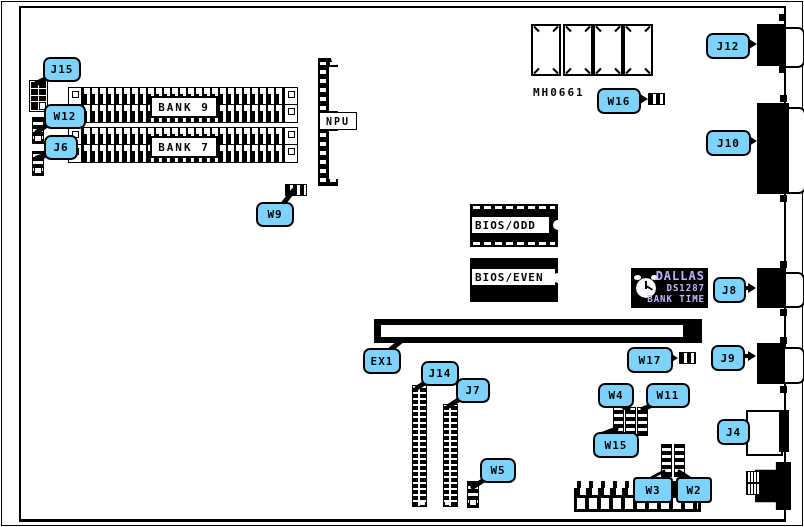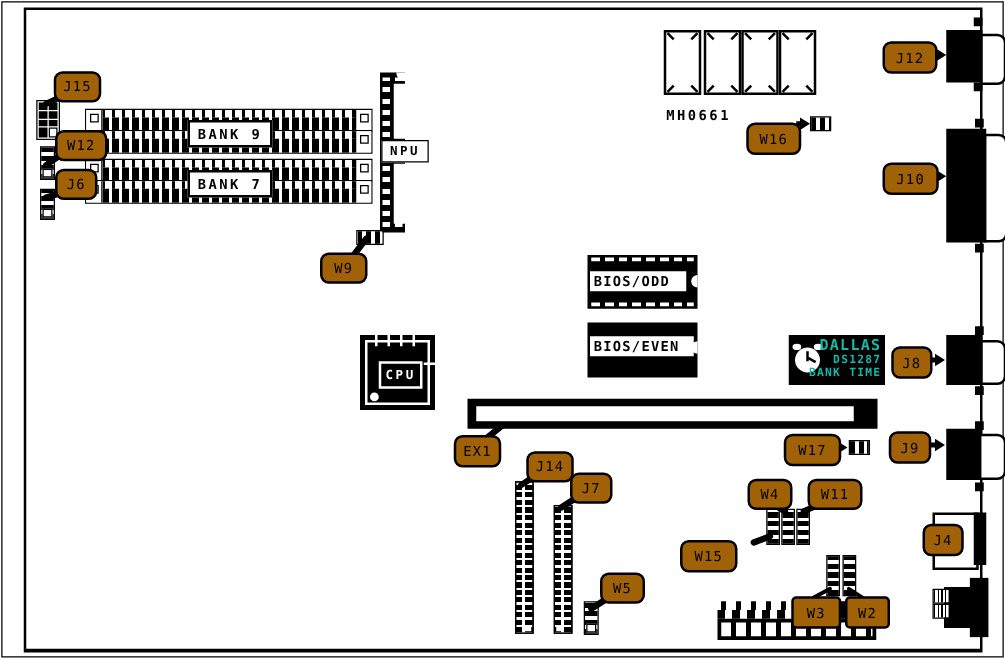--- a/index.html
+++ b/index.html
@@ -3,22 +3,22 @@
 <meta charset="utf-8">
 <style>
   html,body{margin:0;padding:0;background:#fff;}
   #canvas{position:relative;width:804px;height:527px;background:#fff;overflow:hidden;
           font-family:"DejaVu Sans Mono","Liberation Mono",monospace;}
   .abs{position:absolute;}
   
   #frame{left:1px;top:1px;width:800px;height:523px;border:1px solid #000;}
   #board{left:19px;top:6px;width:763px;height:511px;border:2px solid #000;border-bottom-width:3px;z-index:1;}
   
-  .callout{background:#a16207;border:2px solid #000;border-radius:7px;display:flex;align-items:center;
-           justify-content:center;font-weight:normal;font-size:11px;letter-spacing:1px;z-index:30;color:#000;}
+  .callout{background:#7dd3fc;border:2px solid #000;border-radius:7px;display:flex;align-items:center;
+           justify-content:center;font-weight:bold;font-size:11px;letter-spacing:1px;z-index:30;color:#000;}
   
   .bb{background:#000;z-index:10;}
   
   .jmpv{border:1px solid #000;background:repeating-linear-gradient(0deg,#000 0 4px,#fff 4px 7px);z-index:10;}
   .jmph{border:1px solid #000;background:repeating-linear-gradient(90deg,#000 0 4px,#fff 4px 7px);z-index:10;}
   .endw{position:absolute;left:1px;right:1px;bottom:1px;height:5px;background:#fff;border:1px solid #000;}
   
   .pinhdr{border:1px solid #000;background-color:#000;
           background-image:repeating-linear-gradient(0deg,transparent 0 4px,#fff 4px 6px),
                            linear-gradient(90deg,transparent 0 5px,#fff 5px 7px,transparent 7px);
@@ -103,21 +103,21 @@
       <div class="cap"></div>
       <div class="mid">
         <div class="t"></div>
         <div class="b"></div>
       </div>
       <div class="cap r"></div>
     </div>
   <div class="abs banklabel" style="left:150px;top:96px;width:64px;height:18px;">BANK 9</div>
   <div class="abs banklabel" style="left:150px;top:136px;width:64px;height:18px;">BANK 7</div>
 
-  <div class="abs bb" style="left:304px;top:58px;width:20px;height:128px;">
+  <div class="abs bb" style="left:318px;top:58px;width:20px;height:128px;">
     <div style="position:absolute;left:2px;top:4px;width:6px;height:120px;background:repeating-linear-gradient(0deg,#fff 0 4px,#000 4px 9px);"></div>
     <div style="position:absolute;right:2px;top:4px;width:6px;height:120px;background:repeating-linear-gradient(0deg,#fff 0 4px,#000 4px 9px);"></div>
     <div style="position:absolute;left:13px;top:0;width:14px;height:7px;background:#fff;border-radius:0 0 14px 14px;"></div>
     <div style="position:absolute;left:11px;top:9px;width:19px;height:44px;background:#fff;"></div>
     <div style="position:absolute;left:11px;top:73px;width:19px;height:48px;background:#fff;"></div>
     <div style="position:absolute;left:1px;top:54px;width:36px;height:16px;background:#fff;border:1px solid #000;display:flex;align-items:center;justify-content:center;font-weight:bold;font-size:10px;letter-spacing:2px;">NPU</div>
   </div>
 
   <div class="abs jmph" style="left:285px;top:184px;width:20px;height:10px;"></div>
   <div class="abs callout" style="left:256px;top:202px;width:34px;height:21px;">W9</div>
@@ -141,53 +141,43 @@
       <div class="cm" style="right:0;bottom:2px;transform:rotate(45deg)"></div>
   </div>
   <div class="abs chipw" style="left:623px;top:24px;width:26px;height:48px;">
     <div class="cm" style="left:0;top:2px;transform:rotate(45deg)"></div>
       <div class="cm" style="right:0;top:2px;transform:rotate(-45deg)"></div>
     <div class="cm" style="left:0;bottom:2px;transform:rotate(-45deg)"></div>
       <div class="cm" style="right:0;bottom:2px;transform:rotate(45deg)"></div>
   </div>
   <div class="abs" style="left:533px;top:86px;font-weight:bold;font-size:11px;letter-spacing:2px;z-index:10;">MH0661</div>
 
-  <div class="abs callout" style="left:597px;top:98px;width:40px;height:22px;">W16</div>
+  <div class="abs callout" style="left:597px;top:88px;width:40px;height:22px;">W16</div>
   <div class="abs jmph" style="left:648px;top:93px;width:15px;height:10px;"></div>
 
   <div class="abs bb" style="left:470px;top:258px;width:88px;height:44px;">
     <div class="band" style="left:2px;top:11px;width:80px;height:16px;">BIOS/EVEN</div>
     <div style="position:absolute;right:0;top:15px;width:5px;height:10px;background:#fff;border-radius:5px 0 0 5px;"></div>
   </div>
   <div class="abs bb" style="left:470px;top:204px;width:88px;height:43px;">
     <div class="dash" style="top:2px;"></div>
       <div class="dash" style="bottom:2px;"></div>
     <div class="band" style="left:2px;top:13px;width:74px;height:16px;">BIOS/ODD</div>
     <div style="position:absolute;right:0;top:16px;width:5px;height:10px;background:#fff;border-radius:5px 0 0 5px;"></div>
   </div>
 
-  <div class="abs bb" style="left:288px;top:268px;width:60px;height:60px;">
-    <div style="position:absolute;left:4px;top:4px;right:4px;bottom:4px;border:2px solid #fff;"></div>
-    <div style="position:absolute;left:12px;top:0;width:2px;height:9px;background:#fff;"></div>
-    <div style="position:absolute;left:22px;top:0;width:2px;height:9px;background:#fff;"></div>
-    <div style="position:absolute;left:32px;top:0;width:2px;height:9px;background:#fff;"></div>
-    <div style="position:absolute;left:42px;top:0;width:2px;height:9px;background:#fff;"></div>
-    <div style="position:absolute;right:0;top:22px;width:9px;height:2px;background:#fff;"></div>
-    <div style="position:absolute;left:8px;bottom:7px;width:7px;height:7px;background:#fff;border-radius:50%;"></div>
-    <div style="position:absolute;left:15px;top:21px;width:31px;height:18px;border:2px solid #fff;display:flex;align-items:center;justify-content:center;color:#fff;font-weight:bold;font-size:10px;letter-spacing:2px;">CPU</div>
-  </div>
 
   <div class="abs bb" style="left:631px;top:268px;width:77px;height:40px;">
     <div style="position:absolute;left:5px;top:10px;width:20px;height:20px;background:#fff;border-radius:50%;">
       <div style="position:absolute;left:9px;top:3px;width:2px;height:8px;background:#000;"></div>
       <div style="position:absolute;left:10px;top:9px;width:7px;height:2px;background:#000;transform:rotate(30deg);"></div>
       <div style="position:absolute;left:-2px;top:-3px;width:7px;height:5px;background:#fff;border-radius:50%;"></div>
       <div style="position:absolute;right:-2px;top:-3px;width:7px;height:5px;background:#fff;border-radius:50%;"></div>
     </div>
-    <div style="position:absolute;right:3px;top:2px;text-align:right;color:#14b8a6;">
+    <div style="position:absolute;right:3px;top:2px;text-align:right;color:#c4b5fd;">
       <div style="font-weight:bold;font-size:12px;letter-spacing:1px;line-height:13px;">DALLAS</div>
       <div style="font-weight:bold;font-size:9px;letter-spacing:1px;line-height:11px;">DS1287</div>
       <div style="font-weight:bold;font-size:9px;letter-spacing:1px;line-height:11px;">BANK TIME</div>
     </div>
   </div>
 
   <div class="abs bb" style="left:374px;top:319px;width:328px;height:24px;">
     <div style="position:absolute;left:7px;top:6px;width:302px;height:12px;background:#fff;"></div>
   </div>
   <div class="abs callout" style="left:363px;top:348px;width:34px;height:22px;">EX1</div>
@@ -203,21 +193,21 @@
   <div class="abs jmpv" style="left:467px;top:481px;width:10px;height:25px;">
       <div class="endw"></div>
     </div>
   <div class="abs callout" style="left:480px;top:458px;width:32px;height:21px;">W5</div>
 
   <div class="abs jmpv" style="left:613px;top:407px;width:9px;height:27px;"></div>
   <div class="abs jmpv" style="left:625px;top:407px;width:9px;height:27px;"></div>
   <div class="abs jmpv" style="left:637px;top:407px;width:9px;height:27px;"></div>
   <div class="abs callout" style="left:598px;top:383px;width:32px;height:21px;">W4</div>
   <div class="abs callout" style="left:646px;top:383px;width:40px;height:21px;">W11</div>
-  <div class="abs callout" style="left:544px;top:432px;width:42px;height:22px;">W15</div>
+  <div class="abs callout" style="left:593px;top:432px;width:42px;height:22px;">W15</div>
 
   <div class="abs callout" style="left:627px;top:347px;width:42px;height:22px;">W17</div>
   <div class="abs jmph" style="left:679px;top:352px;width:15px;height:10px;"></div>
 
   <div class="abs jmpv" style="left:661px;top:444px;width:9px;height:31px;"></div>
   <div class="abs jmpv" style="left:674px;top:444px;width:9px;height:31px;"></div>
   <div class="abs" style="left:574px;top:481px;width:127px;height:31px;z-index:10;">
     <div style="position:absolute;left:0;top:0;width:100%;height:7px;background:repeating-linear-gradient(90deg,#fff 0 3px,#000 3px 7px,#fff 7px 12px);"></div>
     <div style="position:absolute;left:0;top:7px;width:100%;height:7px;background:repeating-linear-gradient(90deg,#000 0 6px,#fff 6px 12px);"></div>
     <div style="position:absolute;left:0;top:14px;width:100%;height:17px;background:#000;padding:0;">
@@ -246,21 +236,21 @@
   <div class="abs callout" style="left:713px;top:277px;width:29px;height:22px;">J8</div>
 
   <div class="edgetab" style="left:780px;top:337px;"></div>
   <div class="edgetab" style="left:780px;top:386px;"></div>
   <div class="abs shell" style="left:783px;top:347px;width:18px;height:33px;"></div>
   <div class="abs bb" style="left:757px;top:343px;width:28px;height:41px;"></div>
   <div class="abs callout" style="left:711px;top:345px;width:30px;height:22px;">J9</div>
 
   <div class="abs" style="left:746px;top:410px;width:33px;height:42px;background:#fff;border:2px solid #000;z-index:10;"></div>
   <div class="abs bb" style="left:779px;top:410px;width:10px;height:42px;"></div>
-  <div class="abs callout" style="left:738px;top:419px;width:29px;height:22px;">J4</div>
+  <div class="abs callout" style="left:717px;top:419px;width:29px;height:22px;">J4</div>
 
   <div class="abs bb" style="left:755px;top:462px;width:36px;height:48px;clip-path:polygon(0 16%,58% 16%,58% 0,100% 0,100% 100%,58% 100%,58% 84%,0 84%);"></div>
   <div class="abs" style="left:746px;top:471px;width:12px;height:10px;border:1px solid #000;background:repeating-linear-gradient(90deg,#000 0 1px,#fff 1px 3px);z-index:11;"></div>
   <div class="abs" style="left:746px;top:483px;width:12px;height:10px;border:1px solid #000;background:repeating-linear-gradient(90deg,#000 0 1px,#fff 1px 3px);z-index:11;"></div>
 
   <svg id="svg-overlay" width="804" height="527" viewBox="0 0 804 527">
     <g stroke="#000" stroke-width="5" stroke-linecap="round">
       <line x1="54" y1="75" x2="37" y2="83"></line>
       <line x1="50" y1="123" x2="37" y2="132"></line>
       <line x1="50" y1="154" x2="37" y2="158"></line>

